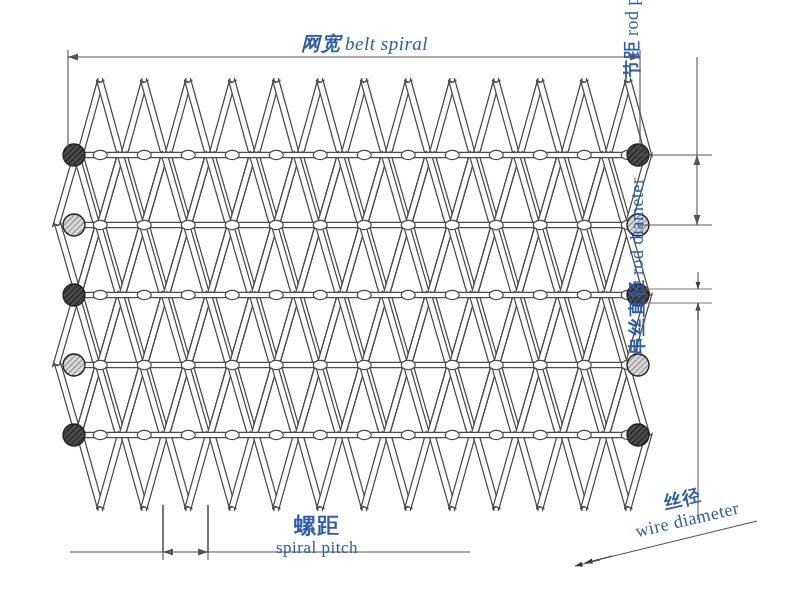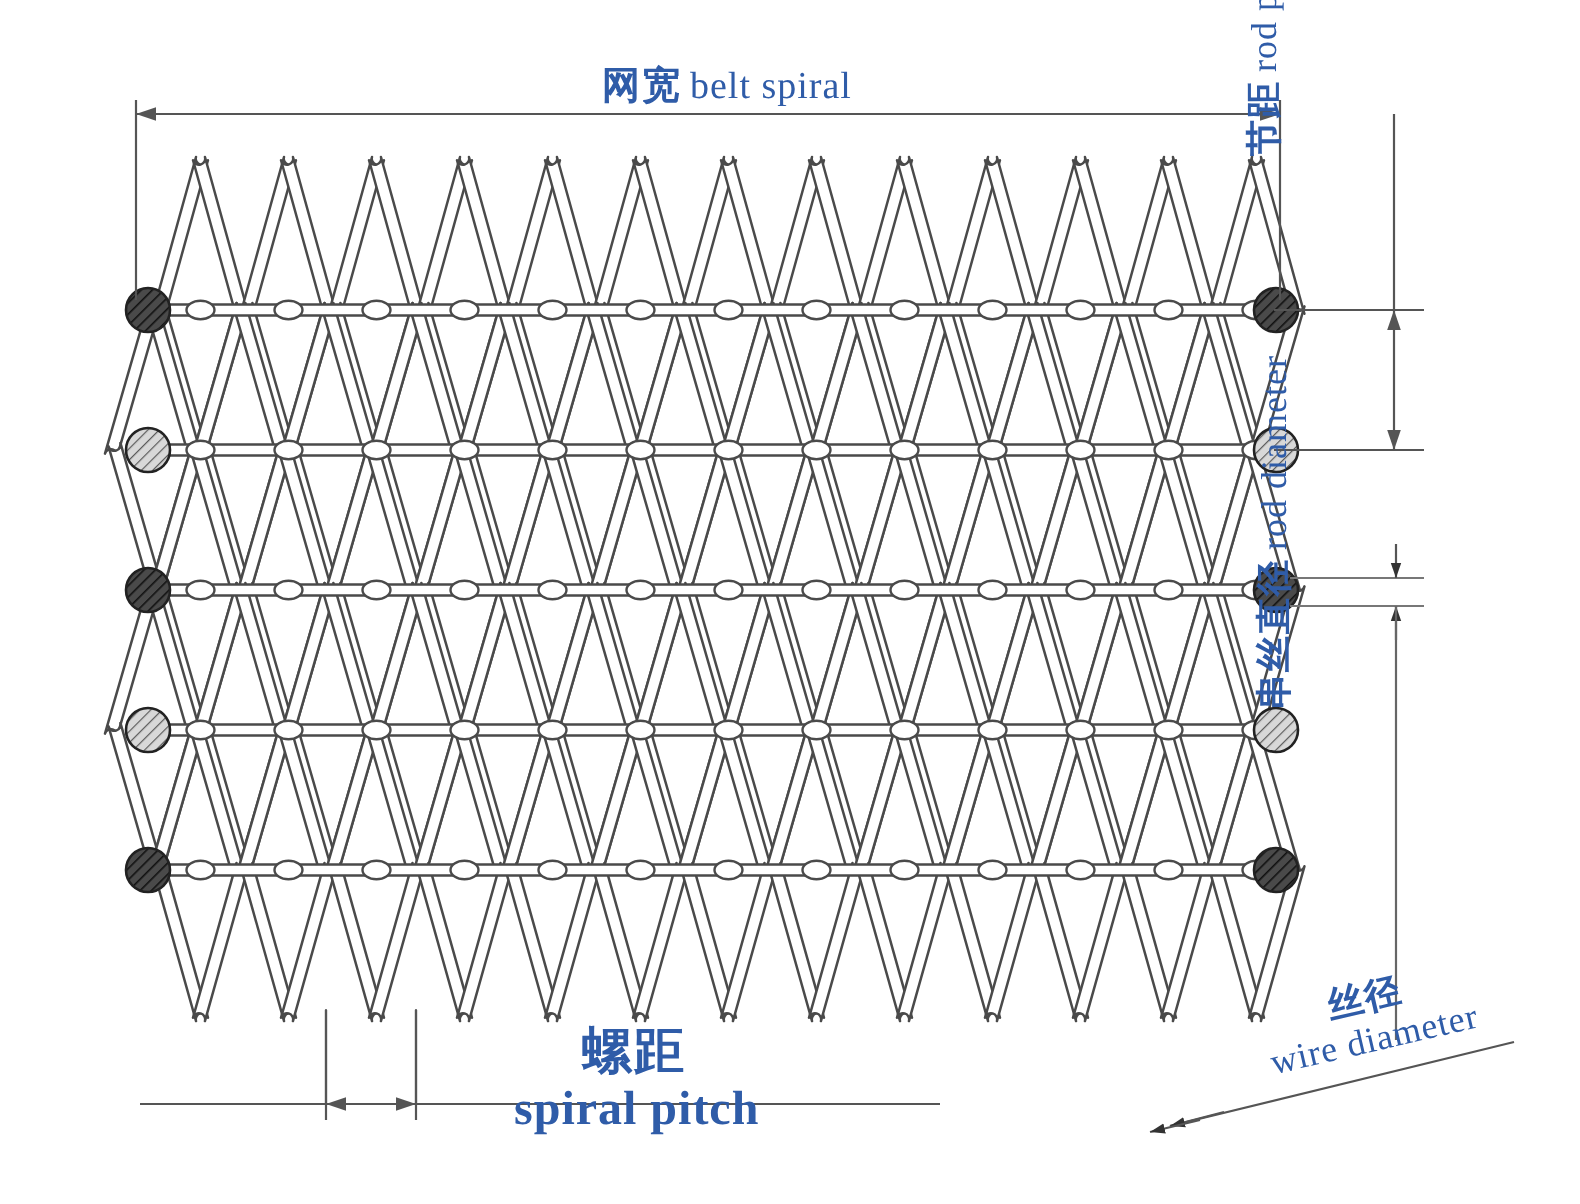--- a/index.html
+++ b/index.html
@@ -40,20 +40,21 @@
   }
   #lbl-belt-width {
     left: 301px;
     top: 33px;
     text-align: center;
   }
   #lbl-belt-width .cn,
   #lbl-belt-width .en {
     display: inline;
     font-size: 19px;
+    font-style: italic;
   }
   #lbl-rod-pitch {
     left: 622px;
     top: 78px;
     transform: rotate(-90deg);
     transform-origin: left top;
     text-align: center;
   }
   #lbl-rod-pitch .cn,
   #lbl-rod-pitch .en {
@@ -71,22 +72,22 @@
   #lbl-rod-diameter .en {
     display: inline;
     font-size: 18px;
   }
   #lbl-spiral-pitch {
     left: 257px;
     top: 513px;
     text-align: center;
     width: 120px;
   }
-  #lbl-spiral-pitch .cn { font-size: 25px; text-align: center; }
-  #lbl-spiral-pitch .en { font-size: 24px; font-weight: bold; }
+  #lbl-spiral-pitch .cn { font-size: 22px; text-align: center; }
+  #lbl-spiral-pitch .en { font-size: 17px; }
   #lbl-wire-diameter {
     left: 612px;
     top: 505px;
     transform: rotate(-13deg);
     transform-origin: left top;
     text-align: center;
     width: 140px;
   }
   #lbl-wire-diameter .cn { font-size: 18px; }
   #lbl-wire-diameter .en { font-size: 18px; }

